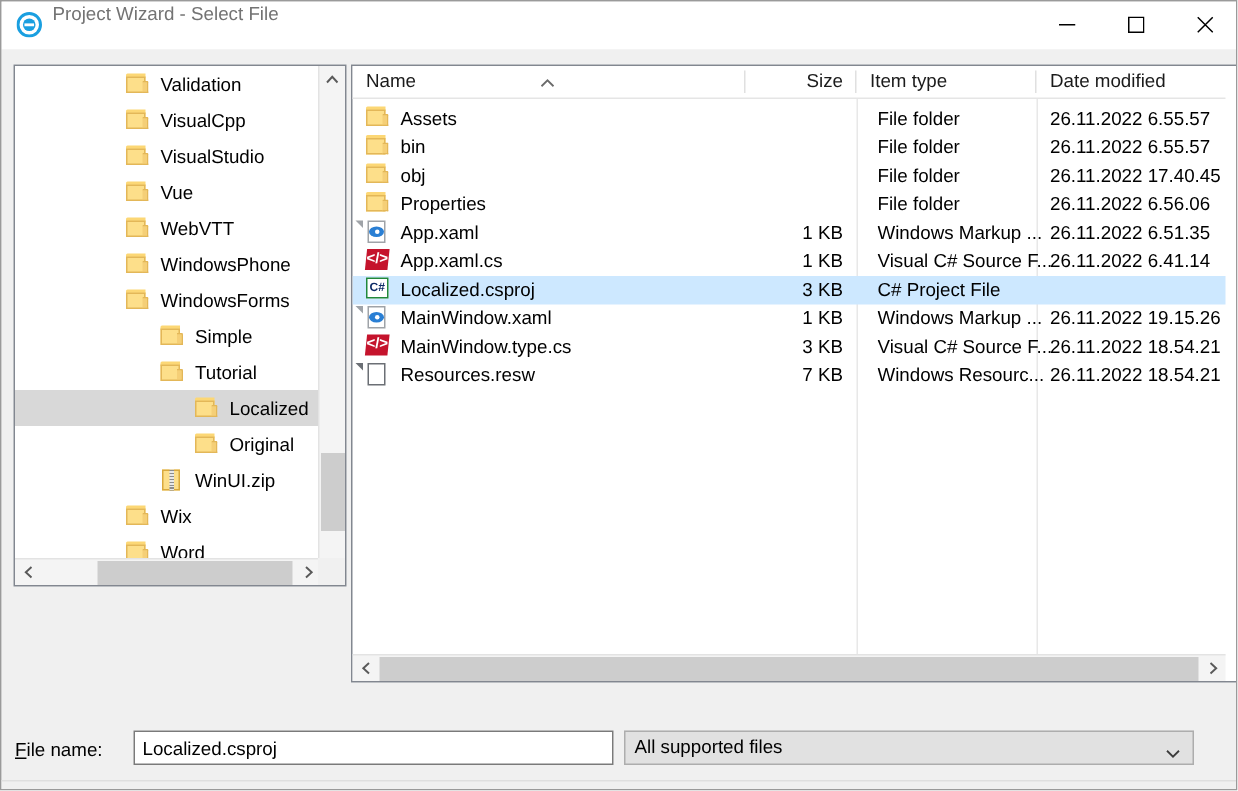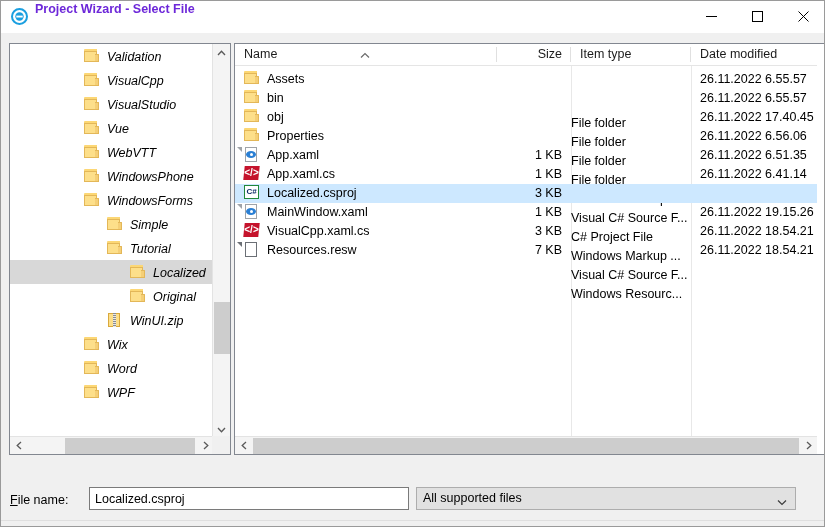--- a/index.html
+++ b/index.html
@@ -33,24 +33,23 @@
   }
   #title-icon {
     position: absolute;
     left: 10px; top: 7px;
     width: 17px; height: 17px;
   }
   #title-text {
     position: absolute;
     left: 34px; top: 0;
     font-size: 12.5px;
-    color: #6d28d9;
+    color: #737373;
     line-height: 17px;
     white-space: nowrap;
-    font-weight: bold;
   }
   .wbtn {
     position: absolute;
     top: 0;
     width: 46px; height: 31px;
     background: transparent;
     border: 0;
     padding: 0;
     cursor: default;
   }
@@ -64,26 +63,25 @@
     position: absolute;
     left: 0; top: 32px;
     width: 825px; height: 495px;
     background: #f0f0f0;
   }
 
   
   #tree-panel {
     position: absolute;
     left: 8px; top: 10px;
-    width: 222px; height: 412px;
+    width: 222px; height: 348px;
     background: #ffffff;
     border: 1px solid #828790;
     box-sizing: border-box;
     overflow: hidden;
-    font-style: italic;
   }
   #tree-scroll-area {
     position: absolute;
     left: 0; top: 0;
     width: 204px; height: 394px;
     overflow: hidden;
   }
   .tree-row {
     position: relative;
     height: 24px;
@@ -287,25 +285,24 @@
     position: absolute;
     left: 262px; top: 0;
     width: 74px;
     text-align: right;
     padding-right: 9px;
     box-sizing: border-box;
     white-space: nowrap;
   }
   .row .c-type {
     position: absolute;
-    left: 336px; top: 0;
+    left: 350px; top: 0;
     width: 118px;
     white-space: nowrap;
     overflow: hidden;
-    margin-top: 44px;
   }
   .row .c-date {
     position: absolute;
     left: 465px; top: 0;
     white-space: nowrap;
   }
 
   
   .docicon { position: relative; width: 16px; height: 15px; }
   .docicon .page {
@@ -635,21 +632,21 @@
             <span class="c-size">3 KB</span>
             <span class="c-type">C# Project File</span>
           </div>
           <div class="row" style="top: 159px;">
             <span class="c-name"><span class="ic"><span class="docicon"><span class="page"></span><span class="fold"></span><span class="eye"></span></span></span><span class="nm">MainWindow.xaml</span></span>
             <span class="c-size">1 KB</span>
             <span class="c-type">Windows Markup ...</span>
             <span class="c-date">26.11.2022 19.15.26</span>
           </div>
           <div class="row" style="top: 178px;">
-            <span class="c-name"><span class="ic"><span class="csicon"><span class="rpage"></span><span class="glyph">&lt;/&gt;</span></span></span><span class="nm">VisualCpp.xaml.cs</span></span>
+            <span class="c-name"><span class="ic"><span class="csicon"><span class="rpage"></span><span class="glyph">&lt;/&gt;</span></span></span><span class="nm">MainWindow.type.cs</span></span>
             <span class="c-size">3 KB</span>
             <span class="c-type">Visual C# Source F...</span>
             <span class="c-date">26.11.2022 18.54.21</span>
           </div>
           <div class="row" style="top: 197px;">
             <span class="c-name"><span class="ic"><span class="plainicon"><span class="page"></span><span class="fold"></span></span></span><span class="nm">Resources.resw</span></span>
             <span class="c-size">7 KB</span>
             <span class="c-type">Windows Resourc...</span>
             <span class="c-date">26.11.2022 18.54.21</span>
           </div>

